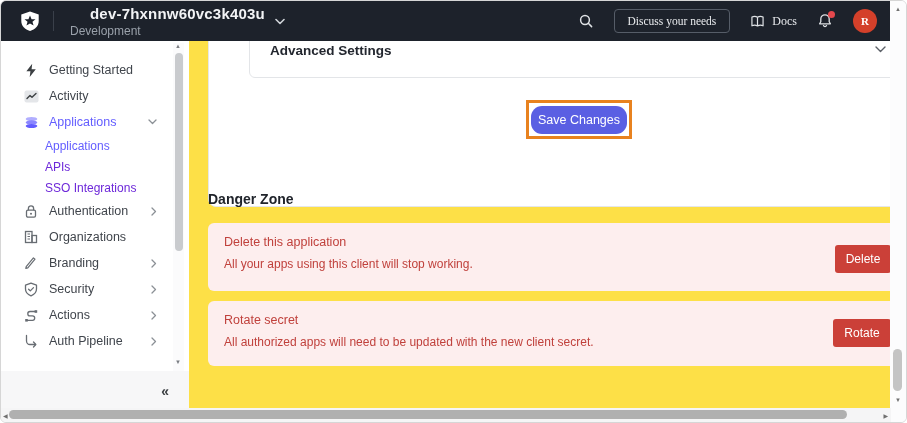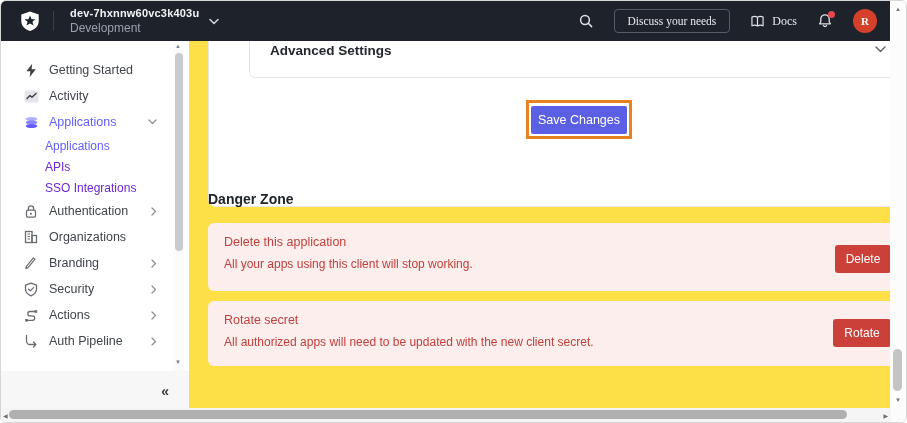--- a/index.html
+++ b/index.html
@@ -8,21 +8,21 @@
 
   .frame { position:relative; width:907px; height:423px; border:1px solid #d6d6d6;
            border-radius:6px; overflow:hidden; background:#fff; }
 
   
   .topbar { position:absolute; left:0; top:0; width:890px; height:40px;
             background:#1d222b; display:flex; align-items:center; padding:0 14px 0 18px; }
   .logo { display:flex; align-items:center; cursor:pointer; }
   .tb-divider { width:1px; height:20px; background:#3a404a; margin:0 16px 0 12px; }
   .tenant { display:flex; align-items:center; gap:10px; cursor:pointer; }
-  .tenant-name { font-size:11px; font-weight:700; color:#f2f3f5; letter-spacing:.2px; }
+  .tenant-name { font-size:15px; font-weight:700; color:#f2f3f5; letter-spacing:.2px;margin-left:20px; }
   .tenant-env  { font-size:12px; color:#9aa1aa; margin-top:2px; }
   .tb-right { margin-left:auto; display:flex; align-items:center; gap:20px;font-family:Liberation Serif, serif; }
   .discuss-btn { background:transparent; border:1px solid #565d68; border-radius:4px;
                  color:#e9ebee; font-size:11.5px; padding:5px 13px; cursor:pointer;
                  font-family:inherit; }
   .docs { display:flex; align-items:center; gap:7px; color:#e9ebee; font-size:12px; cursor:pointer; }
   .bell-wrap { position:relative; cursor:pointer; display:flex; }
   .bell-dot { position:absolute; right:-2px; top:-2px; width:7px; height:7px;
               border-radius:50%; background:#e5484d; }
   .avatar { width:24px; height:24px; border-radius:50%; background:#d4402a; color:#fff;
@@ -59,21 +59,21 @@
                 background:#fff; border:1px solid #e5e7ea; border-radius:8px; }
   .accordion { position:absolute; left:40px; top:-4px; width:656px; height:54px;
                background:#fff; border:1px solid #e3e5e8; border-radius:6px; cursor:pointer; }
   .accordion-label { position:absolute; left:20px; top:18px; font-size:13.5px;
                      font-weight:700; color:#23272f; }
   .accordion-ch { position:absolute; right:18px; top:21px; }
 
   .orange-box { position:absolute; left:317px; top:72px; width:106px; height:39px;
                 border:3px solid #e8821f; display:flex; align-items:center; justify-content:center; }
   .save-btn { width:96px; height:28px; background:#5a5fe3; color:#fff; border:none;
-              border-radius:2px; font-size:12.5px; font-weight:500; cursor:pointer;
+              border-radius:11px; font-size:12.5px; font-weight:500; cursor:pointer;
               font-family:inherit; }
 
   .danger-title { position:absolute; left:19px; top:150px; font-size:14px; font-weight:700; color:#20242b; }
   .danger-card { position:absolute; left:19px; width:740px; background:#fdeeee; border-radius:6px; }
   .dc1 { top:182px; height:68px; }
   .dc2 { top:260px; height:65px; }
   .dc-title { position:absolute; left:16px; top:12px; font-size:12.5px; font-weight:400; color:#c0413c; }
   .dc-desc  { position:absolute; left:16px; top:34px; font-size:12px; color:#c0413c; }
   .danger-btn { position:absolute; height:28px; background:#cb4038; color:#fff; border:none;
                 border-radius:3px; font-size:12px; font-weight:500; cursor:pointer; font-family:inherit; }

